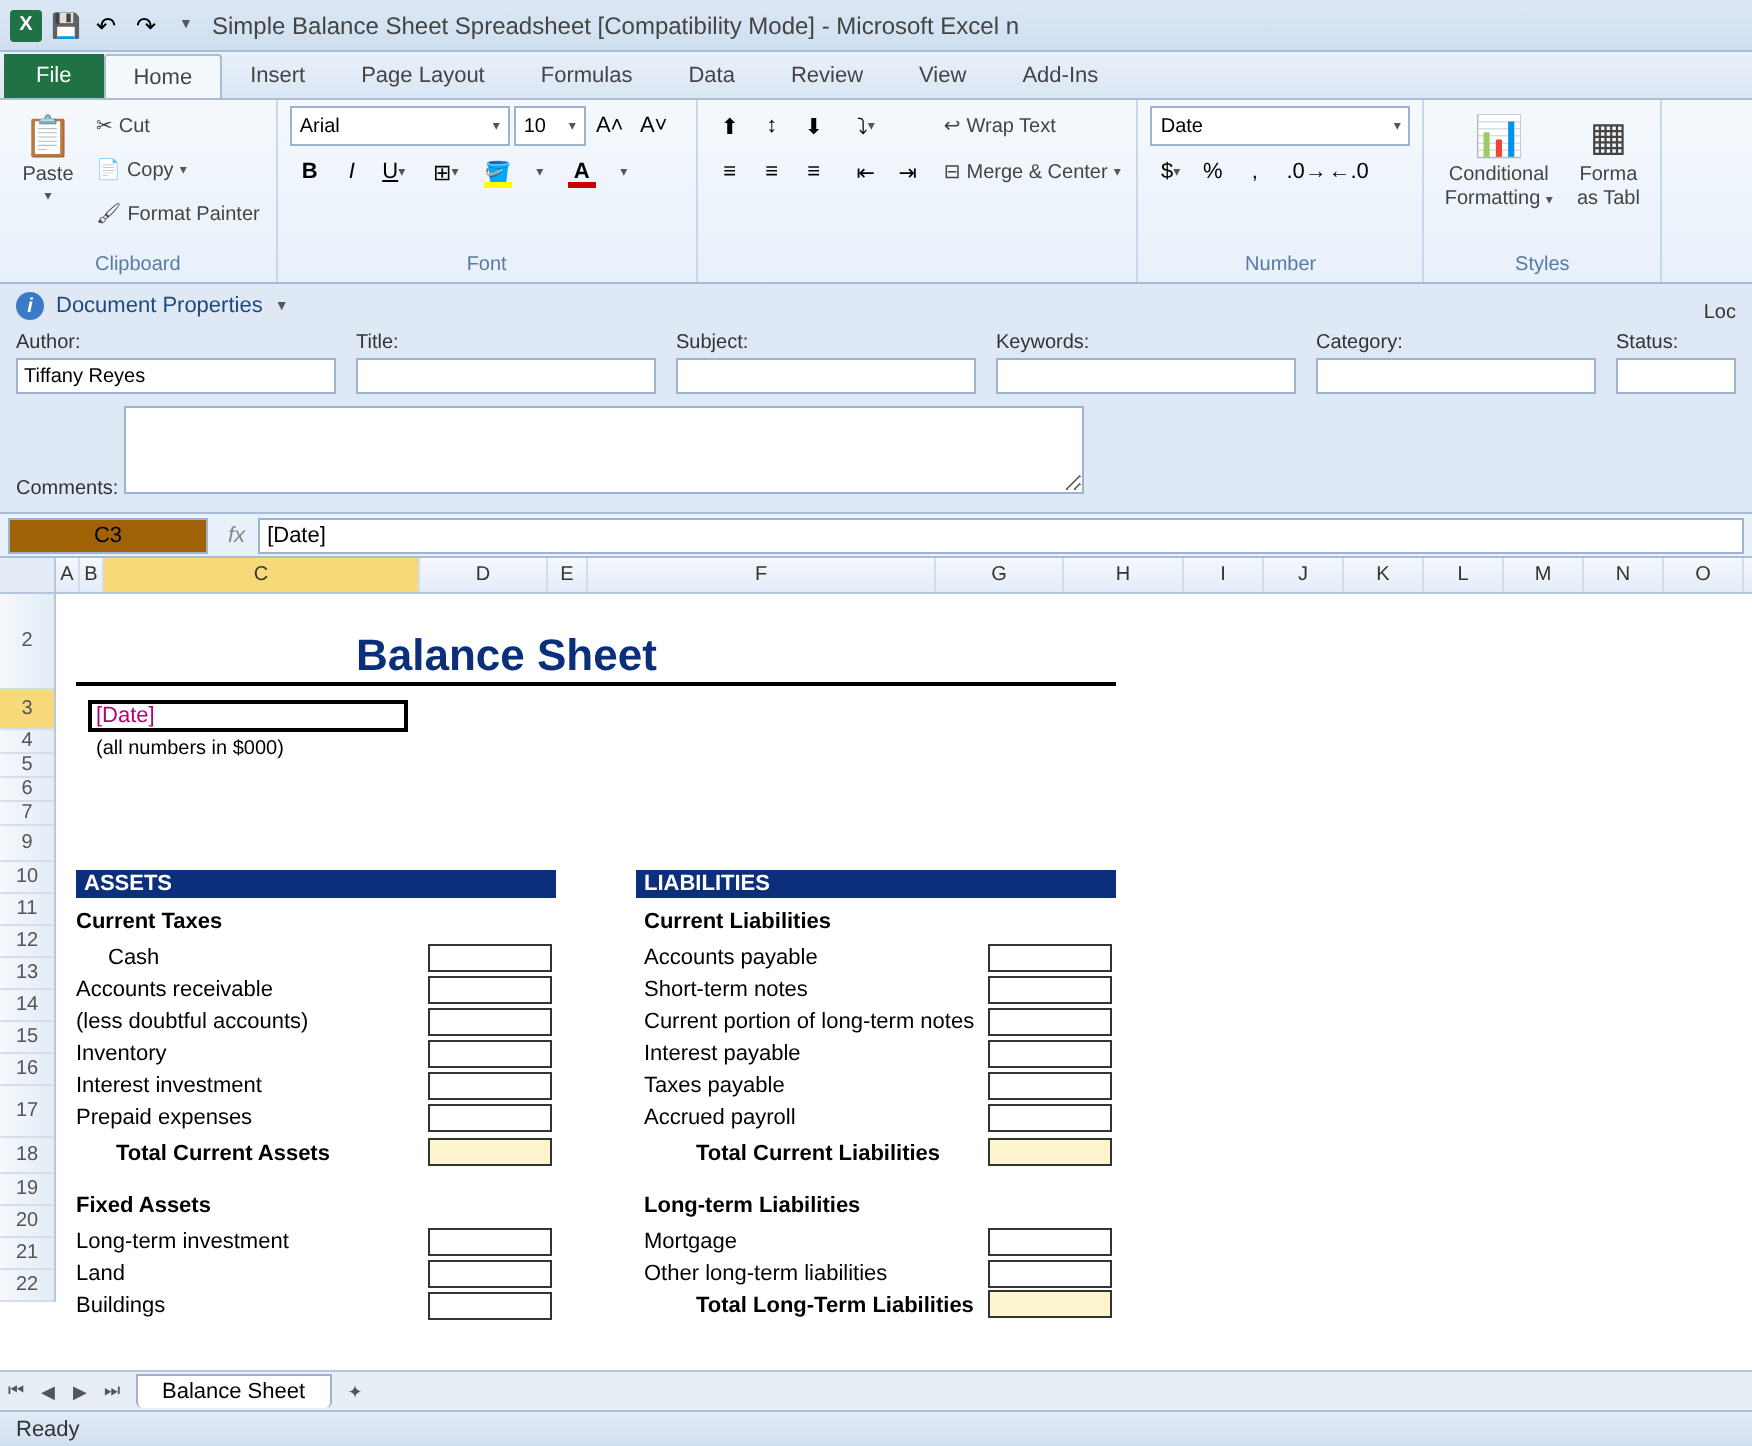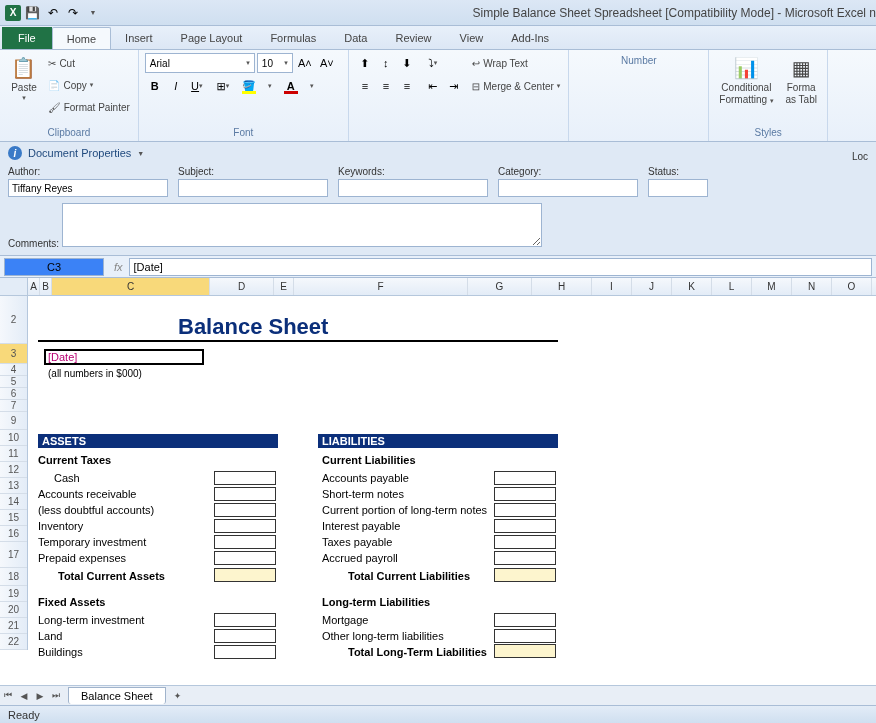--- a/index.html
+++ b/index.html
@@ -3,21 +3,21 @@
 <meta charset="utf-8">
 <style>
 * { margin: 0; padding: 0; box-sizing: border-box; font-family: "Segoe UI", Tahoma, sans-serif; }
 body { background: #fff; font-size: 11px; overflow: hidden; width: 876px; height: 723px; }
 
 
 .titlebar { height: 26px; background: linear-gradient(#dce7f5, #cfdff0); display: flex; align-items: center; border-bottom: 1px solid #a9bdd6; }
 .qat { display: flex; align-items: center; gap: 2px; padding: 0 4px; }
 .qat-icon { width: 18px; height: 18px; display: flex; align-items: center; justify-content: center; font-size: 12px; cursor: pointer; }
 .excel-icon { background: #207245; color: #fff; font-weight: bold; font-size: 10px; width: 16px; height: 16px; border-radius: 2px; display: flex; align-items: center; justify-content: center; }
-.title-text { flex: 1; text-align: right; color: #444; font-size: 12px; }
+.title-text { flex: 1; text-align: left; color: #444; font-size: 12px; }
 
 
 .ribbon-tabs { height: 24px; background: linear-gradient(#e8f0fa, #dce7f5); display: flex; align-items: flex-end; border-bottom: 1px solid #a9bdd6; padding-left: 2px; }
 .file-tab { background: #207245; color: #fff; padding: 4px 16px; font-size: 11px; cursor: pointer; height: 22px; display: flex; align-items: center; }
 .ribbon-tab { padding: 4px 14px; font-size: 11px; color: #444; cursor: pointer; height: 22px; display: flex; align-items: center; }
 .ribbon-tab.active { background: #f5f9fd; border: 1px solid #a9bdd6; border-bottom: none; border-radius: 2px 2px 0 0; }
 
 
 .ribbon { height: 92px; background: linear-gradient(#f5f9fd, #e8f0fa); display: flex; border-bottom: 1px solid #a9bdd6; }
 .ribbon-group { border-right: 1px solid #c8d8ec; padding: 3px 6px; display: flex; flex-direction: column; justify-content: space-between; }
@@ -38,21 +38,21 @@
 .info-icon { width: 14px; height: 14px; background: #3a7ac7; color: #fff; border-radius: 50%; display: flex; align-items: center; justify-content: center; font-size: 10px; font-style: italic; font-weight: bold; }
 .docprops-fields { display: flex; gap: 10px; }
 .docprop-field { display: flex; flex-direction: column; gap: 2px; }
 .docprop-label { font-size: 10px; color: #333; }
 .docprop-input { border: 1px solid #9db4d1; background: #fff; height: 18px; font-size: 10px; padding: 0 3px; }
 .docprop-comments { margin-top: 6px; }
 .docprop-textarea { border: 1px solid #9db4d1; background: #fff; height: 44px; width: 480px; font-size: 10px; }
 
 
 .formula-bar { height: 22px; background: #e8f0fa; display: flex; align-items: center; border-bottom: 1px solid #a9bdd6; }
-.name-box { width: 100px; background: #3b82f6; border: 1px solid #9db4d1; height: 18px; margin: 0 4px; font-size: 11px; padding: 0 4px; display: flex; align-items: center; justify-content: center; }
+.name-box { width: 100px; background: #a16207; border: 1px solid #9db4d1; height: 18px; margin: 0 4px; font-size: 11px; padding: 0 4px; display: flex; align-items: center; justify-content: center; }
 .fx-label { font-style: italic; color: #888; font-size: 11px; padding: 0 6px; }
 .formula-input { flex: 1; background: #fff; border: 1px solid #9db4d1; height: 18px; font-size: 11px; padding: 0 4px; display: flex; align-items: center; margin-right: 4px; }
 
 
 .grid-wrap { position: relative; background: #fff; }
 .col-headers { display: flex; background: linear-gradient(#f5f8fc, #e3ecf7); border-bottom: 1px solid #b5c7dc; height: 18px; }
 .corner { width: 28px; border-right: 1px solid #b5c7dc; background: #e3ecf7; }
 .col-h { border-right: 1px solid #d4dde8; text-align: center; font-size: 10px; color: #333; display: flex; align-items: center; justify-content: center; }
 .grid-body { display: flex; }
 .row-headers { display: flex; flex-direction: column; background: linear-gradient(90deg, #f5f8fc, #e3ecf7); border-right: 1px solid #b5c7dc; width: 28px; }
@@ -213,20 +213,37 @@
         <div class="small-btn">
             <span>⊟</span>
             <span>Merge &amp; Center</span>
             <span class="dropdown-arrow">▾</span>
           </div>
       </div>
     </div>
   </div>
 
   <div class="ribbon-group" style="min-width:140px">
+    <div style="display:flex;flex-direction:column;gap:3px;flex:1">
+      <div class="select-box" style="width:130px">
+          <span>Date</span>
+          <span class="dropdown-arrow">▾</span>
+        </div>
+      <div class="btn-row">
+        <div class="mini-btn">
+            <span>$</span>
+            <span class="dropdown-arrow">▾</span>
+          </div>
+        <div class="mini-btn">%</div>
+        <div class="mini-btn">,</div>
+        <div style="width:4px"></div>
+        <div class="mini-btn">.0→</div>
+        <div class="mini-btn">←.0</div>
+      </div>
+    </div>
     <div class="ribbon-group-label">Number</div>
   </div>
 
   <div class="ribbon-group">
     <div class="ribbon-group-body">
       <div class="big-btn">
         <div class="big-btn-icon">📊</div>
         <span>Conditional</span>
         <span><span>Formatting</span> <span class="dropdown-arrow">▾</span></span>
       </div>
@@ -246,20 +263,24 @@
       <span class="info-icon">i</span>
       <span>Document Properties</span>
       <span class="dropdown-arrow">▼</span>
     </div>
     <span style="font-size:10px;color:#333">Loc</span>
   </div>
   <div class="docprops-fields">
     <div class="docprop-field" style="width:160px">
       <span class="docprop-label">Author:</span>
       <input class="docprop-input" value="Tiffany Reyes" style="">
+    </div>
+    <div class="docprop-field" style="width:150px">
+      <span class="docprop-label">Title:</span>
+      <input class="docprop-input" style="">
     </div>
     <div class="docprop-field" style="width:150px">
       <span class="docprop-label">Subject:</span>
       <input class="docprop-input" style="">
     </div>
     <div class="docprop-field" style="width:150px">
       <span class="docprop-label">Keywords:</span>
       <input class="docprop-input" style="">
     </div>
     <div class="docprop-field" style="width:140px">
@@ -342,21 +363,21 @@
 
         <div id="asset-items">
             <div class="line-item" style="left: 26px; top: 176px;">Cash</div>
             <div class="value-box" style="left: 186px; top: 175px;"></div>
             <div class="line-item" style="left: 10px; top: 192px;">Accounts receivable</div>
             <div class="value-box" style="left: 186px; top: 191px;"></div>
             <div class="line-item" style="left: 10px; top: 208px;">    (less doubtful accounts)</div>
             <div class="value-box" style="left: 186px; top: 207px;"></div>
             <div class="line-item" style="left: 10px; top: 224px;">Inventory</div>
             <div class="value-box" style="left: 186px; top: 223px;"></div>
-            <div class="line-item" style="left: 10px; top: 240px;">Temporary investment</div>
+            <div class="line-item" style="left: 10px; top: 240px;">Interest investment</div>
             <div class="value-box" style="left: 186px; top: 239px;"></div>
             <div class="line-item" style="left: 10px; top: 256px;">Prepaid expenses</div>
             <div class="value-box" style="left: 186px; top: 255px;"></div>
           </div>
         <div id="liab-items">
             <div class="line-item" style="left: 294px; top: 176px;">Accounts payable</div>
             <div class="value-box" style="left: 466px; top: 175px;"></div>
             <div class="line-item" style="left: 294px; top: 192px;">Short-term notes</div>
             <div class="value-box" style="left: 466px; top: 191px;"></div>
             <div class="line-item" style="left: 294px; top: 208px;">Current portion of long-term notes</div>

